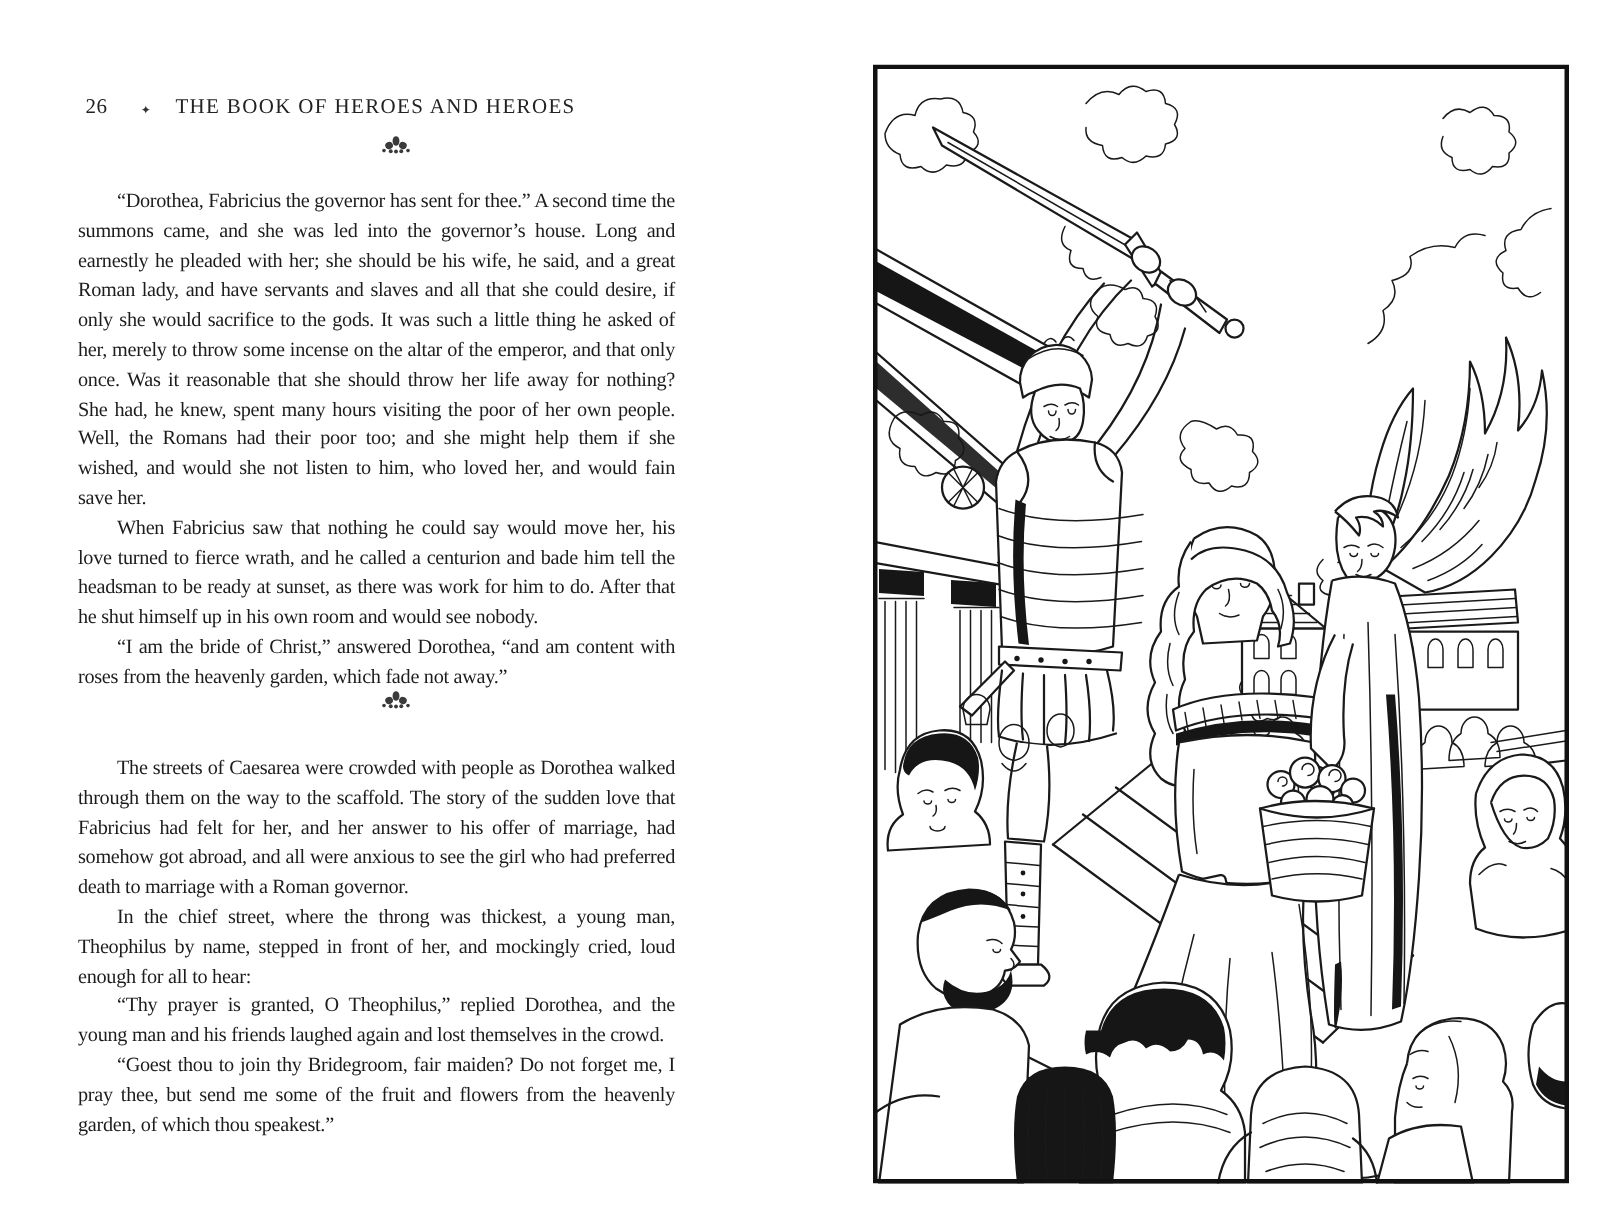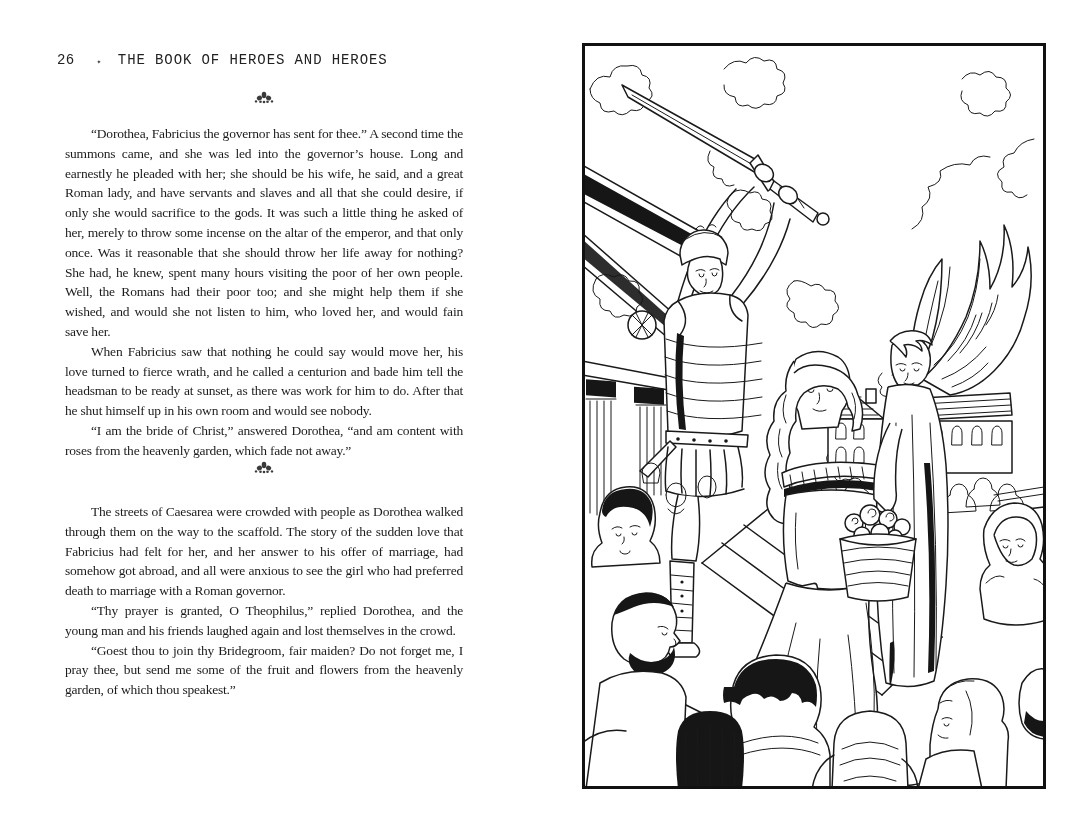--- a/index.html
+++ b/index.html
@@ -4,33 +4,33 @@
 <style>
   html,body{margin:0;padding:0;}
   body{
     width:1080px;height:818px;position:relative;background:#ffffff;
     font-family:"Liberation Serif","DejaVu Serif",serif;color:#1d1d1d;
     overflow:hidden;
   }
   .spread{position:absolute;inset:0;}
   
   .running-head{
-    position:absolute;left:57px;top:52px;width:420px;
+    position:absolute;left:57px;top:64px;width:420px;
     font-size:14px;letter-spacing:.4px;color:#222;
-    display:flex;align-items:flex-end;font-family:Liberation Mono, monospace;
+    display:flex;align-items:flex-end;
   }
   .running-head .pagenum{margin-right:22px;}
   .running-head .sep{font-size:8px;margin-right:16px;transform:translateY(-2px);color:#333;}
   .running-head .title{letter-spacing:.9px;}
   .fleuron{position:absolute;width:398px;left:65px;text-align:center;}
   .fleuron svg{display:inline-block;}
   .fleuron.f1{top:90px;}
   .fleuron.f2{top:460px;}
   .bodytext{
-    position:absolute;left:65px;width:398px;
+    position:absolute;left:52px;width:398px;
     font-size:13.5px;line-height:19.8px;letter-spacing:-0.2px;
     text-align:justify;color:#1c1c1c;
   }
   .bodytext.s1{top:124px;}
   .bodytext.s2{top:502px;}
   .bodytext p{margin:0;text-indent:26px;}
   
   .illus-wrap{position:absolute;left:582px;top:43px;width:464px;height:746px;}
   .illus-wrap svg{display:block;width:464px;height:746px;}
   .ln{fill:none;stroke:#1a1a1a;stroke-width:1.5;stroke-linecap:round;stroke-linejoin:round;}
@@ -80,20 +80,21 @@
           <circle cx="7.5" cy="10.8" r="1.3"></circle>
         <circle cx="11" cy="11" r="1.3"></circle>
           <circle cx="14.5" cy="10.8" r="1.3"></circle>
           <circle cx="19" cy="10.4" r="1.2"></circle>
       </g>
     </svg>
   </div>
 
   <div class="bodytext s2">
     <p>The streets of Caesarea were crowded with people as Dorothea walked through them on the way to the scaffold. The story of the sudden love that Fabricius had felt for her, and her answer to his offer of marriage, had somehow got abroad, and all were anxious to see the girl who had preferred death to marriage with a Roman governor.</p>
+    <p>In the chief street, where the throng was thickest, a young man, Theophilus by name, stepped in front of her, and mockingly cried, loud enough for all to hear:</p>
     <p>“Thy prayer is granted, O Theophilus,” replied Dorothea, and the young man and his friends laughed again and lost themselves in the crowd.</p>
     <p>“Goest thou to join thy Bridegroom, fair maiden? Do not forget me, I pray thee, but send me some of the fruit and flowers from the heavenly garden, of which thou speakest.”</p>
   </div>
 
   <div class="illus-wrap">
     <svg viewBox="0 0 464 746" role="img" aria-label="Black-and-white line illustration: a Roman executioner in banded armor raises a great two-handed sword above Dorothea, a young woman with long wavy hair and bound wrists, while an angel boy with a large feathered wing holds a woven basket of fruit and roses; a classical temple, town houses and a watching crowd surround the scaffold.">
 
       <g class="ln thin">
         <path d="M8,46 q6,-16 20,-12 q3,-13 17,-11 q13,-3 15,9 q11,2 7,13 q8,9 -4,14 q-2,11 -14,8 q-9,9 -17,1 q-13,4 -14,-8 q-10,-4 -10,-14"></path>
         <path d="M14,236 q-8,14 4,20 q-2,12 10,12 q4,10 14,4 q12,4 13,-8 q10,-6 2,-15 q2,-12 -10,-11 q-5,-10 -15,-4 q-12,-6 -18,2"></path>

